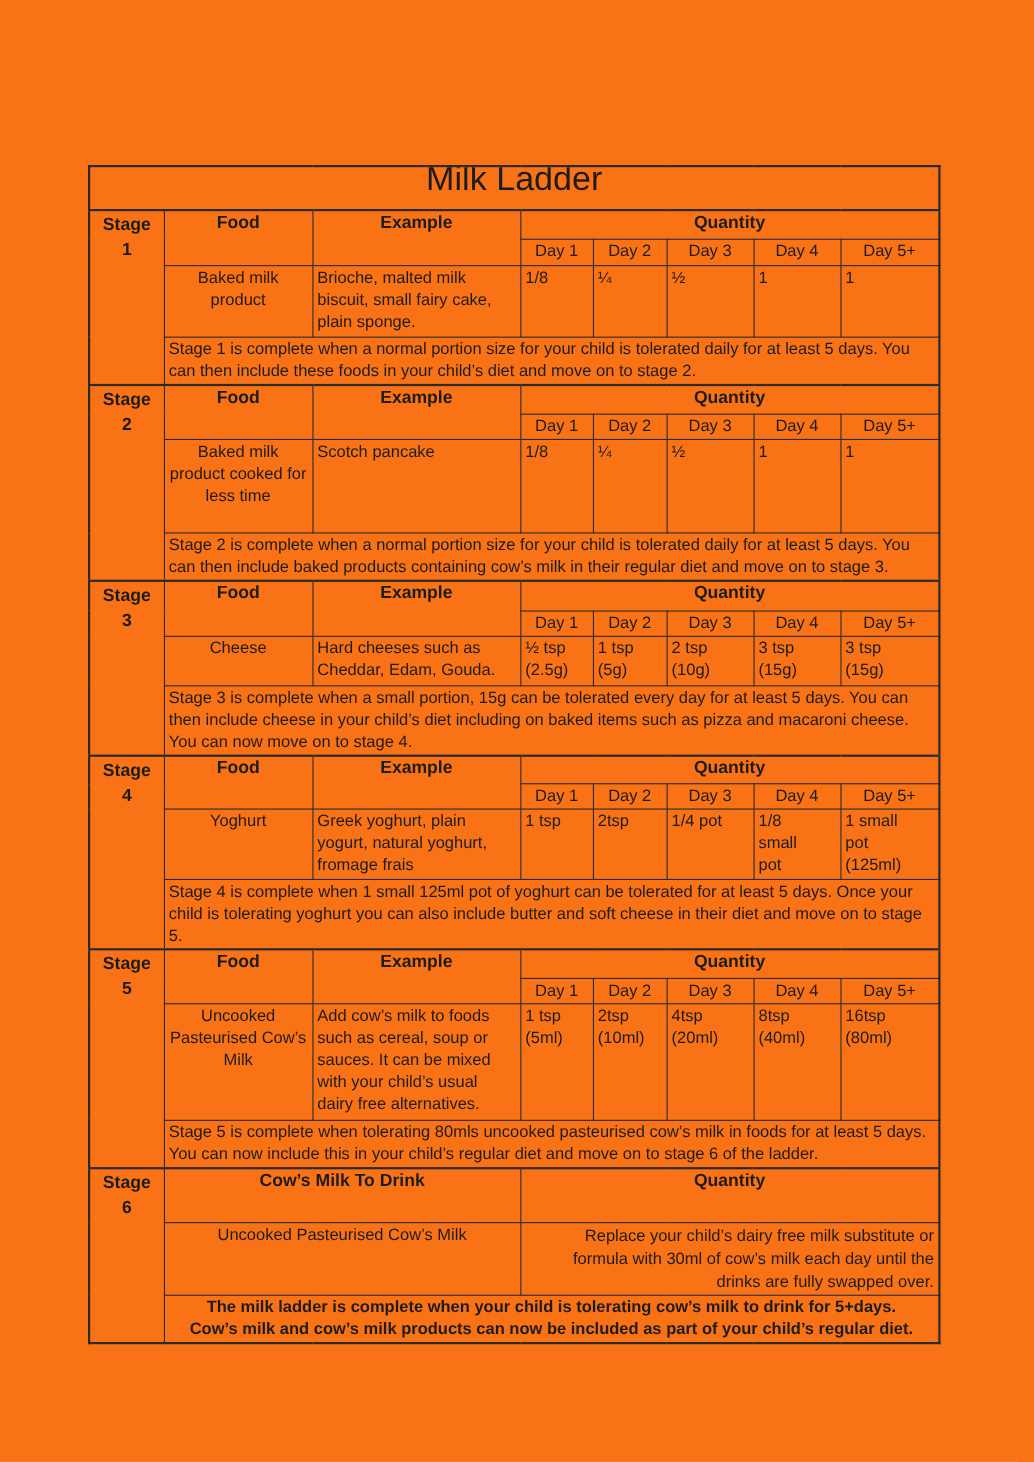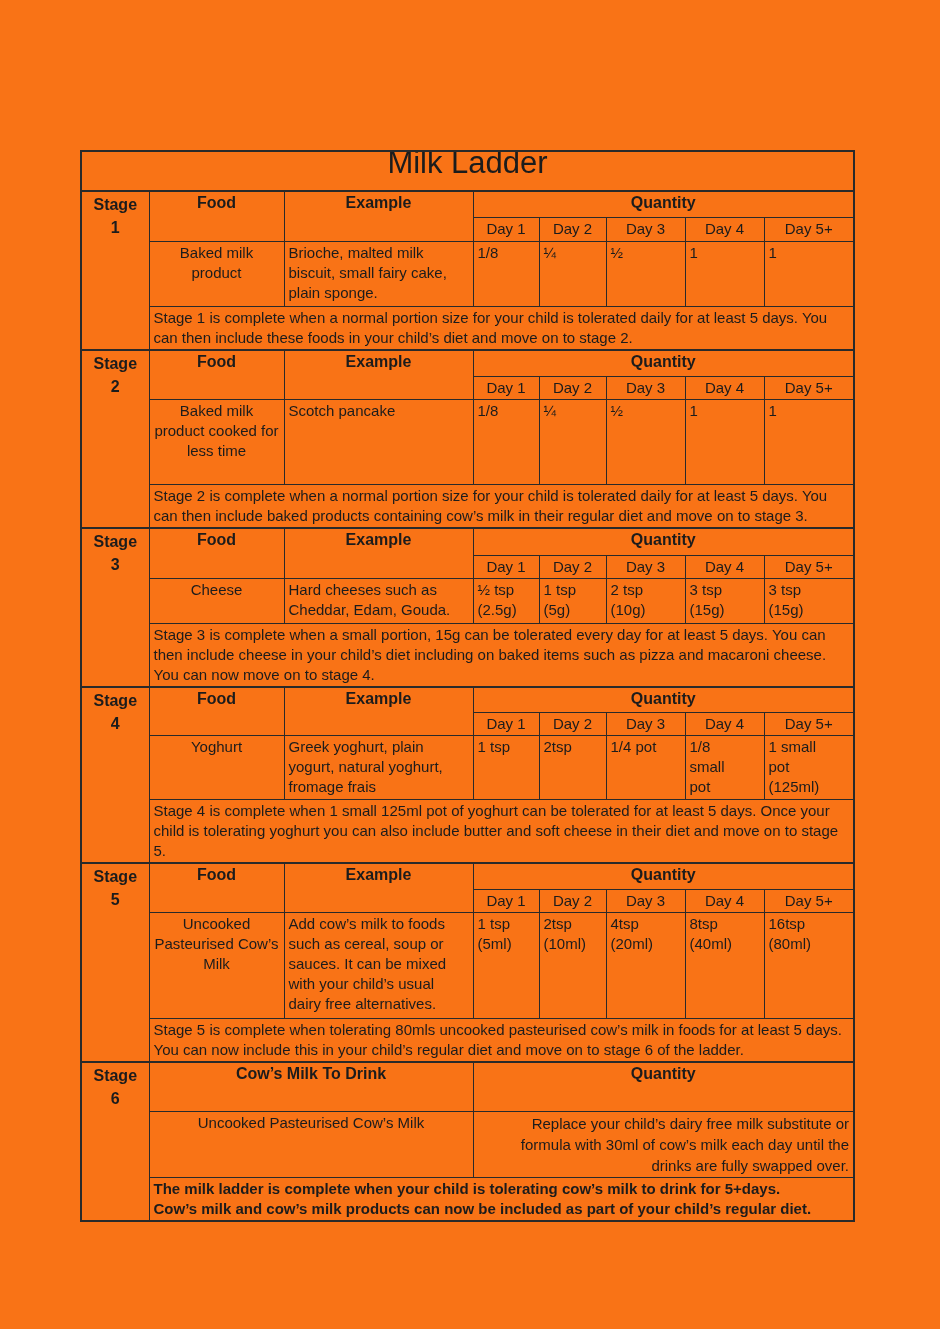--- a/index.html
+++ b/index.html
@@ -75,21 +75,21 @@
     text-align: left;
     vertical-align: top;
     white-space: pre-line;
   }
   .note-cell {
     text-align: left;
     vertical-align: top;
     padding-left: 6px;
     line-height: 20px;
   }
-  .note-cell.bold { font-weight: bold; }
+  .note-cell.bold { font-weight: bold; text-align: center; }
   .drink-qty-cell {
     text-align: right;
     vertical-align: top;
     padding-left: 8px;
     line-height: 21px;
   }
   .drink-food-cell {
     text-align: center;
     vertical-align: top;
   }

